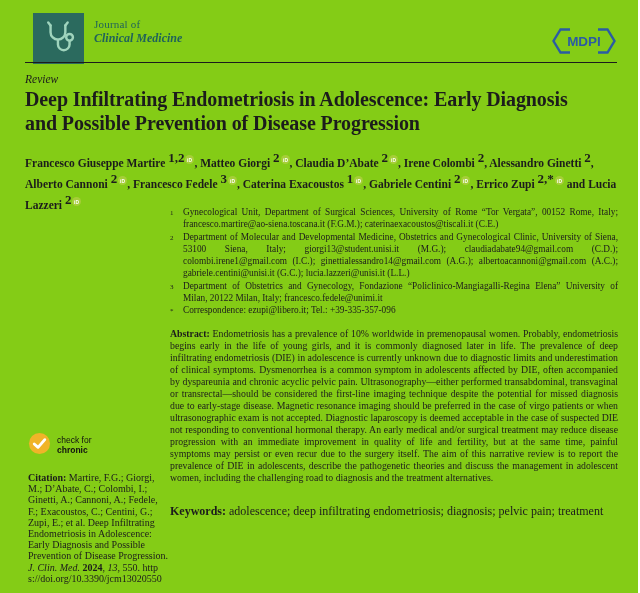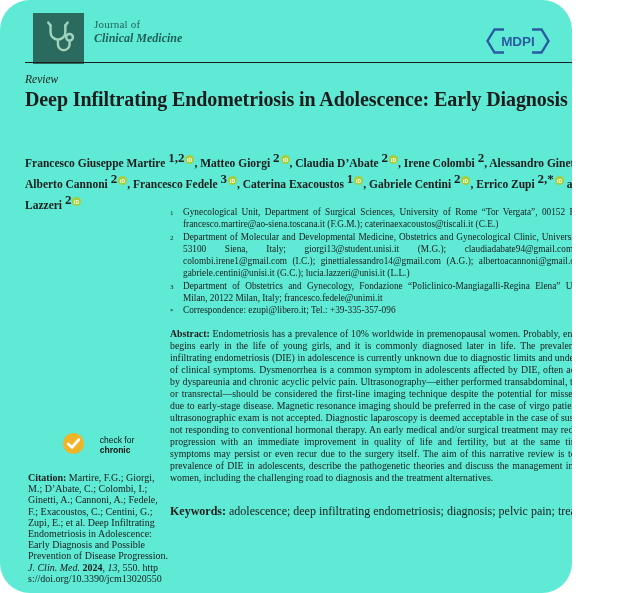--- a/index.html
+++ b/index.html
@@ -1,21 +1,20 @@
 <!DOCTYPE html>
 <html><head>
 <meta charset="utf-8">
 <style>
   * { margin:0; padding:0; box-sizing:border-box; }
   html,body { background:#ffffff; }
   .page {
-    position:relative; width:572px; height:593px; background:#5eead4;
+    position:relative; width:638px; height:593px; background:#84cc16;
     overflow:hidden; font-family:"Liberation Serif","DejaVu Serif",serif;
     color:#1c1c1c;
-    border-radius:30px;
   }
   
   .logo-square {
     position:absolute; left:33px; top:13px; width:51px; height:51px;
     background:#2b6a5e; display:flex; align-items:center; justify-content:center;
   }
   .journal-text { position:absolute; left:94px; top:18px; color:#20635a; }
   .journal-prefix { font-size:11px; letter-spacing:.2px; }
   .journal-name  { font-size:12px; font-weight:bold; font-style:italic; margin-top:1px; }
   .mdpi-logo { position:absolute; right:20px; top:26px; }
@@ -38,21 +37,21 @@
   .right-col { position:absolute; left:170px; top:206px; width:448px; }
   .aff-item { display:flex; font-size:9.3px; line-height:12.3px; }
   .aff-marker { width:13px; flex:0 0 13px; font-size:7px; padding-top:1px; }
   .aff-text { flex:1; text-align:justify; }
   .abstract { margin-top:10px; font-size:9.8px; line-height:12px; text-align:justify; }
   .abstract b, .keywords b { font-weight:bold; }
   .keywords { margin-top:22px; font-size:12px; line-height:11.5px; }
 
   
   .left-col { position:absolute; left:28px; top:432px; width:140px; }
-  .badge { display:flex; align-items:center; gap:15px; cursor:pointer;justify-content:center; }
+  .badge { display:flex; align-items:center; gap:6px; cursor:pointer; }
   .badge-text { font-family:"Liberation Sans","DejaVu Sans",sans-serif; font-size:8.5px; line-height:9.5px; color:#111; }
   .badge-text .l2 { font-weight:bold; }
   .citation { margin-top:13px; font-size:10px; line-height:11.2px; color:#1c1c1c; }
   .citation .lbl { font-weight:bold; }
   .citation i { font-style:italic; }
   .citation b { font-weight:bold; }
   .citation .doi { word-break:break-all; }
 </style>
 </head>
 <body>
@@ -80,21 +79,21 @@
     <svg width="68" height="30" viewBox="0 0 68 30">
       <polyline points="20,3.5 10.5,3.5 3.5,15 10.5,26.5 20,26.5" fill="none" stroke="#2b5ca3" stroke-width="2.4"></polyline>
       <polyline points="48,3.5 57.5,3.5 64.5,15 57.5,26.5 48,26.5" fill="none" stroke="#2b5ca3" stroke-width="2.4"></polyline>
       <text x="34" y="20" text-anchor="middle" font-family="Liberation Sans, DejaVu Sans, sans-serif" font-size="13.5" font-weight="bold" fill="#2b5ca3">MDPI</text>
     </svg>
   </div>
   <div class="header-rule"></div>
 
   <div class="article-type">Review</div>
   <h1 class="article-title"><span>Deep Infiltrating Endometriosis in Adolescence: Early Diagnosis</span><br>
-    </h1>
+    <span>and Possible Prevention of Disease Progression</span></h1>
 
   <div class="authors">
     <span><span></span><span>Francesco Giuseppe Martire</span>&nbsp;<sup>1,2</sup><span class="orcid"><svg width="9" height="9" viewBox="0 0 10 10">
             <circle cx="5" cy="5" r="5" fill="#a6ce39"></circle>
             <text x="5" y="7.3" text-anchor="middle" font-size="5.4" fill="#ffffff" font-family="Liberation Sans, sans-serif" font-weight="bold">iD</text>
           </svg></span><span>, </span></span><span><span></span><span>Matteo Giorgi</span>&nbsp;<sup>2</sup><span class="orcid"><svg width="9" height="9" viewBox="0 0 10 10">
             <circle cx="5" cy="5" r="5" fill="#a6ce39"></circle>
             <text x="5" y="7.3" text-anchor="middle" font-size="5.4" fill="#ffffff" font-family="Liberation Sans, sans-serif" font-weight="bold">iD</text>
           </svg></span><span>, </span></span><span><span></span><span>Claudia D’Abate</span>&nbsp;<sup>2</sup><span class="orcid"><svg width="9" height="9" viewBox="0 0 10 10">
             <circle cx="5" cy="5" r="5" fill="#a6ce39"></circle>

